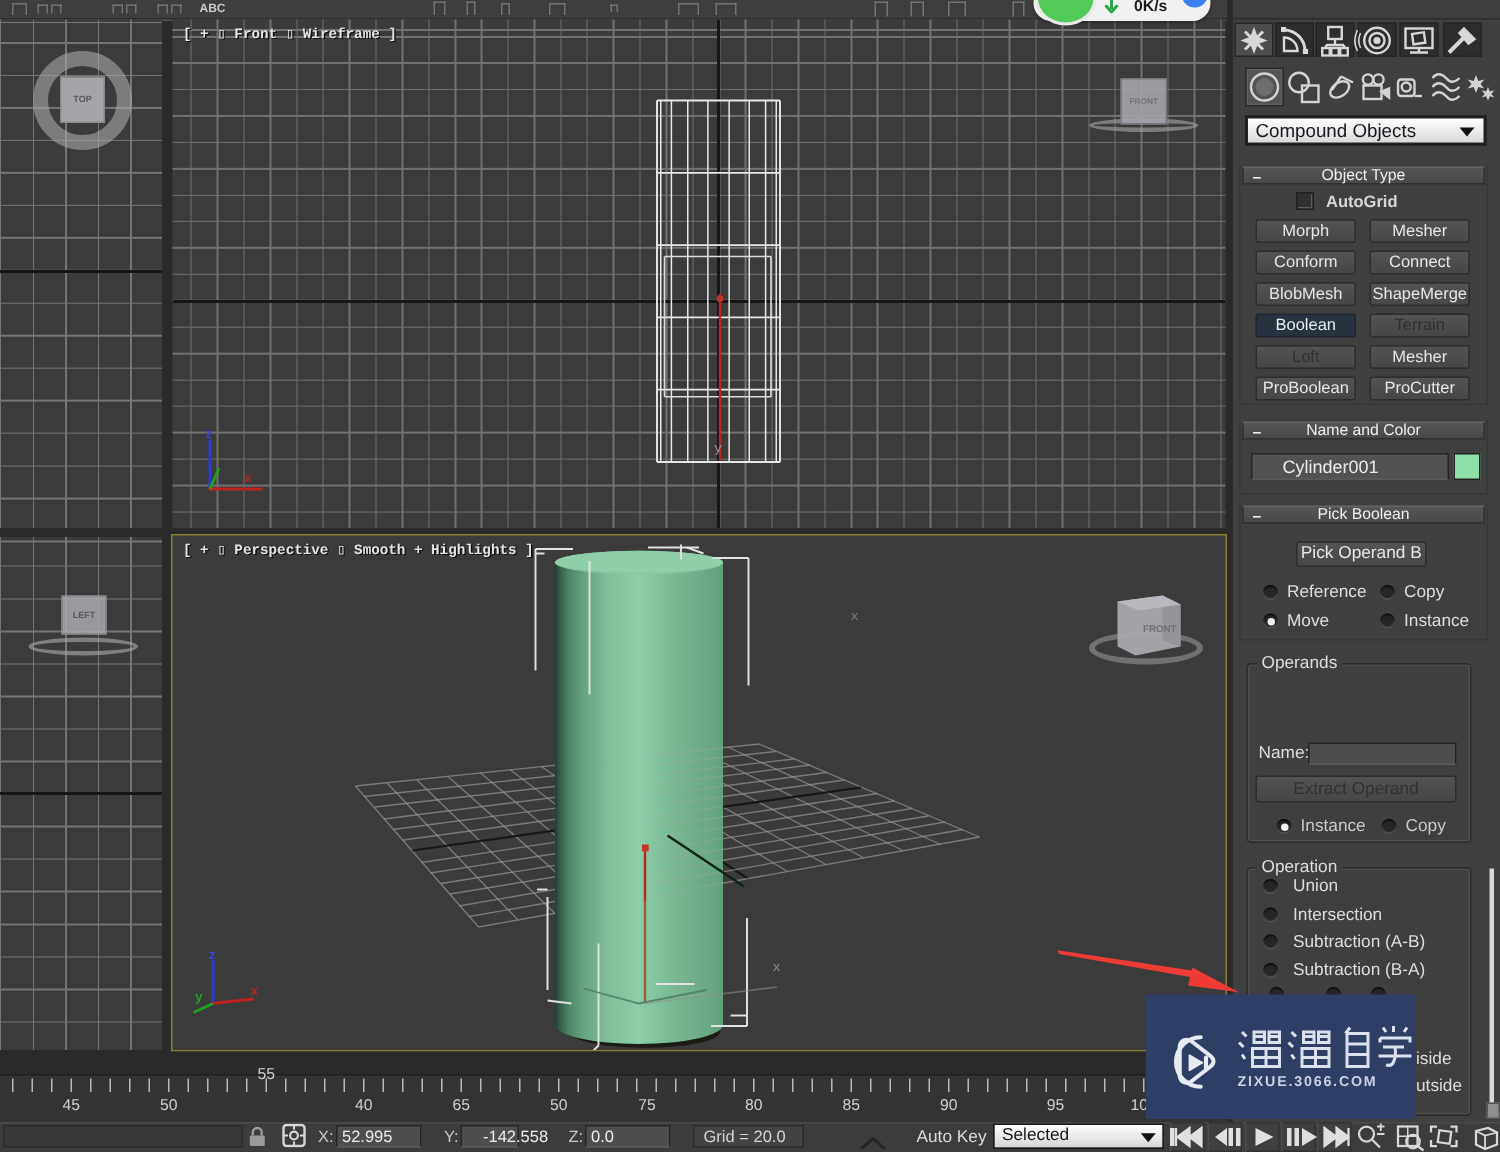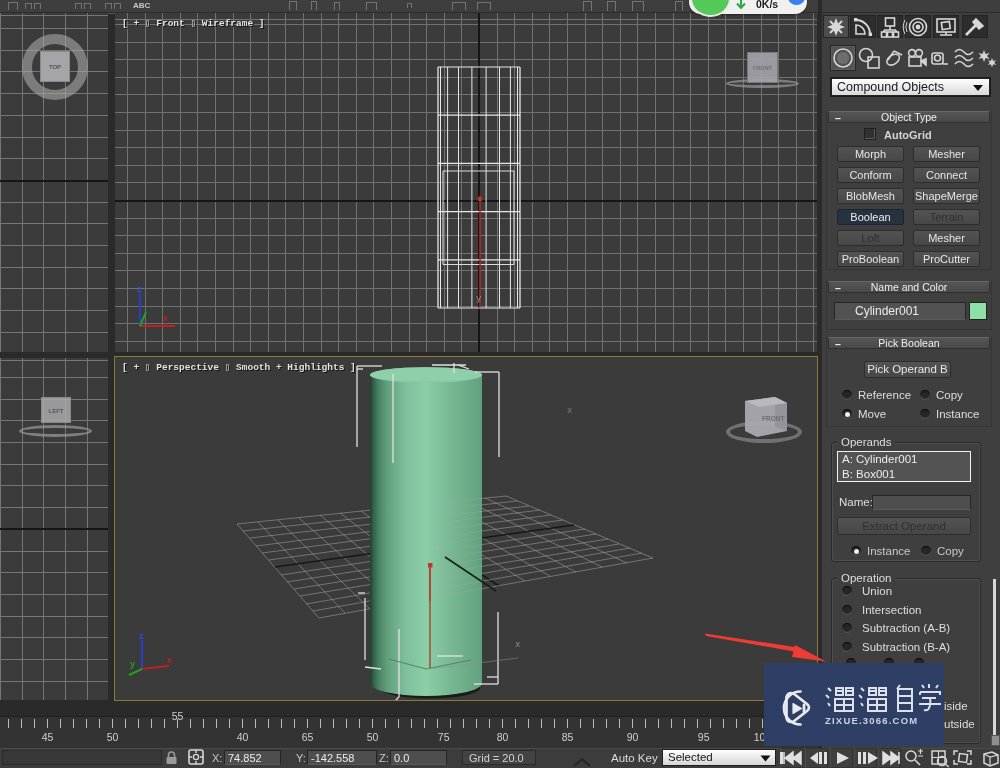--- a/index.html
+++ b/index.html
@@ -316,21 +316,20 @@
 <div class="radio" style="left:842px;top:390px"></div>
     <div class="rlbl" style="left:858px;top:389px">Reference</div>
 <div class="radio" style="left:920px;top:390px"></div>
     <div class="rlbl" style="left:936px;top:389px">Copy</div>
 <div class="radio on" style="left:842px;top:409px"></div>
     <div class="rlbl" style="left:858px;top:408px">Move</div>
 <div class="radio" style="left:920px;top:409px"></div>
     <div class="rlbl" style="left:936px;top:408px">Instance</div>
 <div class="gbox" style="left:831px;top:442px;width:150px;height:120px"></div>
 <div class="glbl" style="left:838px;top:436px">Operands</div>
-<div class="abs" style="left:837px;top:451px;width:134px;height:31px;background:#535353;border:1px solid #f2f2f2;color:#ececec;font-size:11.5px;line-height:15px;padding-left:4px">A: Cylinder001<br>B: Box001</div>
 <div class="rlbl" style="left:839px;top:496px">Name:</div>
 <div class="field" style="left:872px;top:495px;width:99px;height:15px"></div>
 <div class="panel-btn dis" style="left:837px;top:517px;width:134px;height:18px;line-height:16px;font-size:11.5px">Extract Operand</div>
 <div class="radio on" style="left:851px;top:546px"></div>
     <div class="rlbl" style="left:867px;top:545px;color:#c9c9c9">Instance</div>
 <div class="radio" style="left:921px;top:546px"></div>
     <div class="rlbl" style="left:937px;top:545px;color:#c9c9c9">Copy</div>
 <div class="gbox" style="left:831px;top:578px;width:150px;height:166px"></div>
 <div class="glbl" style="left:838px;top:572px">Operation</div>
 <div class="radio" style="left:842px;top:586px"></div>
@@ -412,42 +411,42 @@
       <line x1="775.5" y1="2" x2="775.5" y2="11" stroke="#b9b9b9" stroke-width="1"></line>
       <line x1="788.5" y1="2" x2="788.5" y2="11" stroke="#b9b9b9" stroke-width="1"></line>
       <line x1="801.5" y1="2" x2="801.5" y2="11" stroke="#b9b9b9" stroke-width="1"></line>
     </svg>
 <div class="abs" style="left:35.5px;top:731px;width:24px;text-align:center;color:#cfcfcf;font-size:10.5px">45</div>
     <div class="abs" style="left:100.5px;top:731px;width:24px;text-align:center;color:#cfcfcf;font-size:10.5px">50</div>
     <div class="abs" style="left:165.5px;top:710px;width:24px;text-align:center;color:#cfcfcf;font-size:10.5px">55</div>
     <div class="abs" style="left:230.5px;top:731px;width:24px;text-align:center;color:#cfcfcf;font-size:10.5px">40</div>
     <div class="abs" style="left:295.5px;top:731px;width:24px;text-align:center;color:#cfcfcf;font-size:10.5px">65</div>
     <div class="abs" style="left:360.5px;top:731px;width:24px;text-align:center;color:#cfcfcf;font-size:10.5px">50</div>
-    <div class="abs" style="left:425.5px;top:731px;width:24px;text-align:right;color:#cfcfcf;font-size:10.5px">75</div>
+    <div class="abs" style="left:425.5px;top:731px;width:24px;text-align:left;color:#cfcfcf;font-size:10.5px">75</div>
     <div class="abs" style="left:490.5px;top:731px;width:24px;text-align:center;color:#cfcfcf;font-size:10.5px">80</div>
     <div class="abs" style="left:555.5px;top:731px;width:24px;text-align:center;color:#cfcfcf;font-size:10.5px">85</div>
     <div class="abs" style="left:620.5px;top:731px;width:24px;text-align:center;color:#cfcfcf;font-size:10.5px">90</div>
     <div class="abs" style="left:685.5px;top:731px;width:24px;text-align:right;color:#cfcfcf;font-size:10.5px">95</div>
     <div class="abs" style="left:750.5px;top:731px;width:24px;text-align:center;color:#cfcfcf;font-size:10.5px">100</div>
 <div class="abs" style="left:991px;top:735px;width:9px;height:11px;background:#8f8f8f;border:1px solid #555"></div>
 <div class="abs" style="left:0;top:748px;width:1000px;height:20px;background:#3c3c3c;border-top:1px solid #4a4a4a"></div>
 <div class="abs" style="left:2px;top:750px;width:160px;height:15px;background:#383838;border:1px solid #2b2b2b"></div>
 <svg class="abs" style="left:165px;top:751px" width="13" height="14" viewBox="0 0 13 14">
       <rect x="1.5" y="6" width="10" height="7" rx="1" fill="#9a9a9a"></rect>
       <path d="M3.5,6 V4 a3,3 0 0 1 6,0 V6" stroke="#9a9a9a" stroke-width="1.6" fill="none"></path>
     </svg>
 <svg class="abs" style="left:188px;top:749px" width="16" height="16" viewBox="0 0 16 16">
       <rect x="1" y="1" width="14" height="14" rx="2" fill="none" stroke="#d8d8d8" stroke-width="1.6"></rect>
       <circle cx="8" cy="8" r="2.6" fill="none" stroke="#d8d8d8" stroke-width="1.4"></circle>
       <path d="M8,1 V4 M8,12 V15 M1,8 H4 M12,8 H15" stroke="#d8d8d8" stroke-width="1.4"></path>
     </svg>
 <div class="abs" style="left:212px;top:752px;color:#c8c8c8;font-size:11px">X:</div>
-<div class="field" style="left:224px;top:750px;width:57px;height:15px;padding-left:3px;line-height:14px">74.852</div>
+<div class="field" style="left:224px;top:750px;width:57px;height:15px;padding-left:3px;line-height:14px">52.995</div>
 <div class="abs" style="left:296px;top:752px;color:#c8c8c8;font-size:11px">Y:</div>
-<div class="field" style="left:307px;top:750px;width:70px;height:15px;padding-left:3px;line-height:14px">-142.558</div>
+<div class="field" style="left:307px;top:750px;width:39px;height:15px;padding-left:14px;line-height:14px">-142.558</div>
 <div class="abs" style="left:379px;top:752px;color:#c8c8c8;font-size:11px">Z:</div>
 <div class="field" style="left:390px;top:750px;width:57px;height:15px;padding-left:3px;line-height:14px">0.0</div>
 <div class="abs" style="left:462px;top:750px;width:74px;height:15px;background:#434343;border:1px solid #2b2b2b;color:#d4d4d4;font-size:11px;line-height:14px;padding-left:6px">Grid = 20.0</div>
 <svg class="abs" style="left:573px;top:758px" width="18" height="8">
       <path d="M1,8 L9,1 L17,8" fill="none" stroke="#252525" stroke-width="2"></path>
     </svg>
 <div class="abs" style="left:611px;top:752px;color:#dcdcdc;font-size:11.5px">Auto Key</div>
 <div class="abs" style="left:662px;top:749px;width:114px;height:17px;background:linear-gradient(#fefefe,#d6d6d6);border:1px solid #1e1e1e;color:#141414;font-size:11.5px;line-height:15px;padding-left:5px">Selected</div>
 <svg class="abs" style="left:760px;top:755px" width="11" height="7">
       <polygon points="0.5,0.5 10.5,0.5 5.5,6.5" fill="#111"></polygon>

